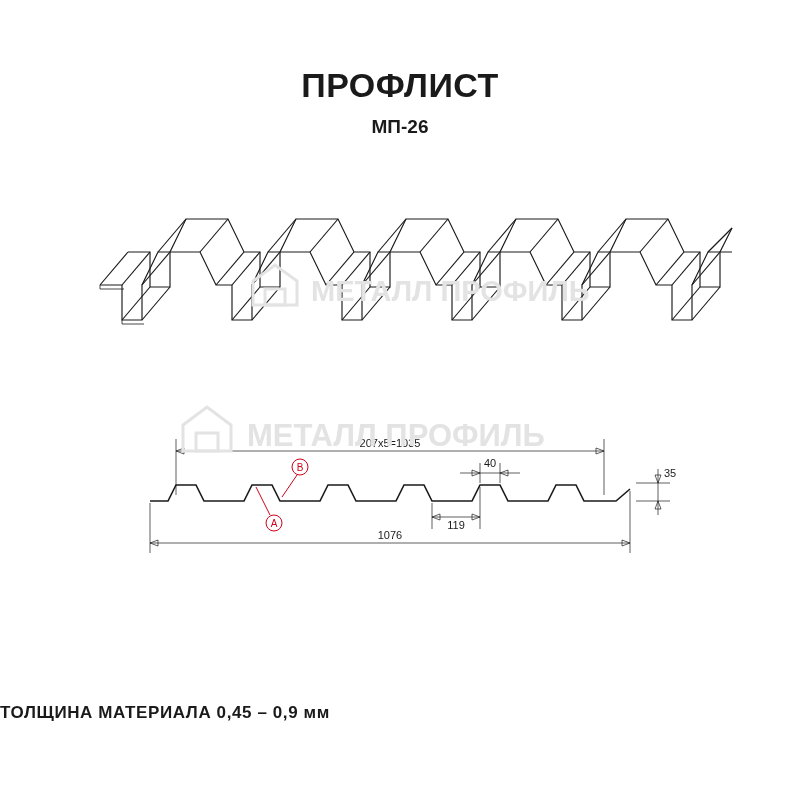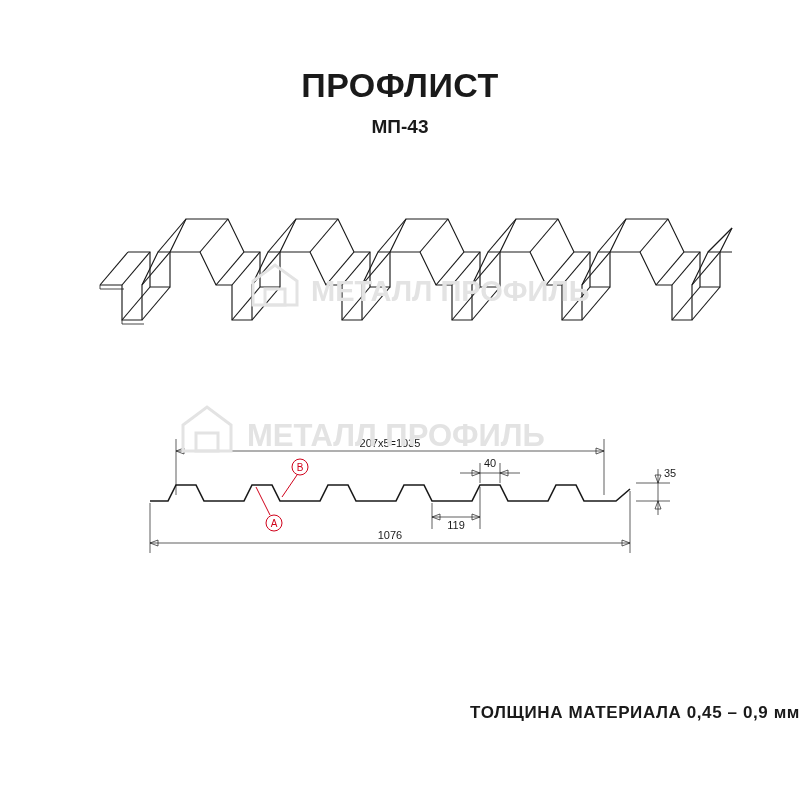--- a/index.html
+++ b/index.html
@@ -39,21 +39,21 @@
     text-align: center;
     font-size: 19px;
     font-weight: bold;
     color: #1a1a1a;
   }
   .footer-note {
     position: absolute;
     top: 703px;
     left: 0;
     width: 800px;
-    text-align: right;
+    text-align: left;
     font-size: 17px;
     font-weight: bold;
     letter-spacing: 0.6px;
     color: #1a1a1a;
   }
   .iso-view {
     position: absolute;
     top: 190px;
     left: 80px;
     width: 660px;
@@ -81,21 +81,21 @@
   .dimtext { font-family: "Liberation Sans", sans-serif; font-size: 11px; fill: #1a1a1a; }
   .callout { fill: none; stroke: #d0021b; stroke-width: 1; }
   .callout-text { font-family: "Liberation Sans", sans-serif; font-size: 10px; fill: #d0021b; }
 </style>
 </head>
 <body>
 
 <div class="page">
 
   <div class="title">ПРОФЛИСТ</div>
-  <div class="subtitle">МП-43</div>
+  <div class="subtitle">МП-26</div>
 
   <div class="iso-view">
     <svg width="660" height="165" viewBox="0 0 660 165">
       <g>
 
         <path class="ln" d="M20 95 L42 95 L42 130 L62 130 L62 95 L78 62 L120 62 L136 95 L152 95 L152 130 L172 130 L172 95 L188 62 L230 62 L246 95 L262 95 L262 130 L282 130 L282 95 L298 62 L340 62 L356 95 L372 95 L372 130 L392 130 L392 95 L408 62 L450 62 L466 95 L482 95 L482 130 L502 130 L502 95 L518 62 L560 62 L576 95 L592 95 L592 130 L612 130 L612 95 L628 62 L652 62"></path>
 
         <path class="ln" d="M48 62 L70 62 L70 97 L90 97 L90 62 L106 29 L148 29 L164 62 L180 62 L180 97 L200 97 L200 62 L216 29 L258 29 L274 62 L290 62 L290 97 L310 97 L310 62 L326 29 L368 29 L384 62 L400 62 L400 97 L420 97 L420 62 L436 29 L478 29 L494 62 L510 62 L510 97 L530 97 L530 62 L546 29 L588 29 L604 62 L620 62 L620 97 L640 97 L640 62 L652 38"></path>
 
         <path class="ln" d="M20 95 L48 62"></path>

